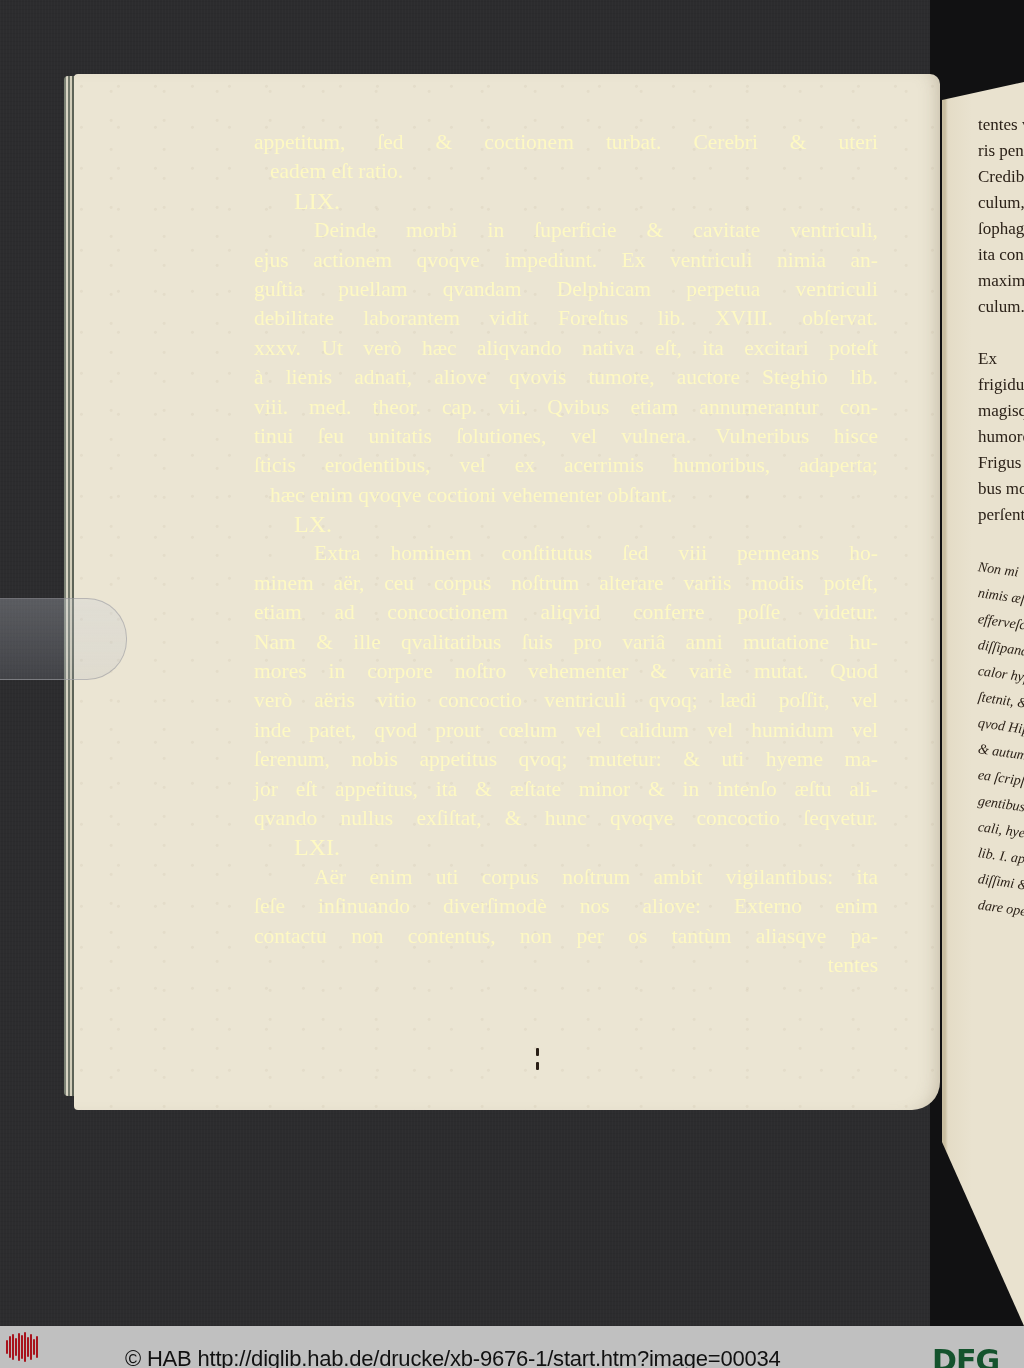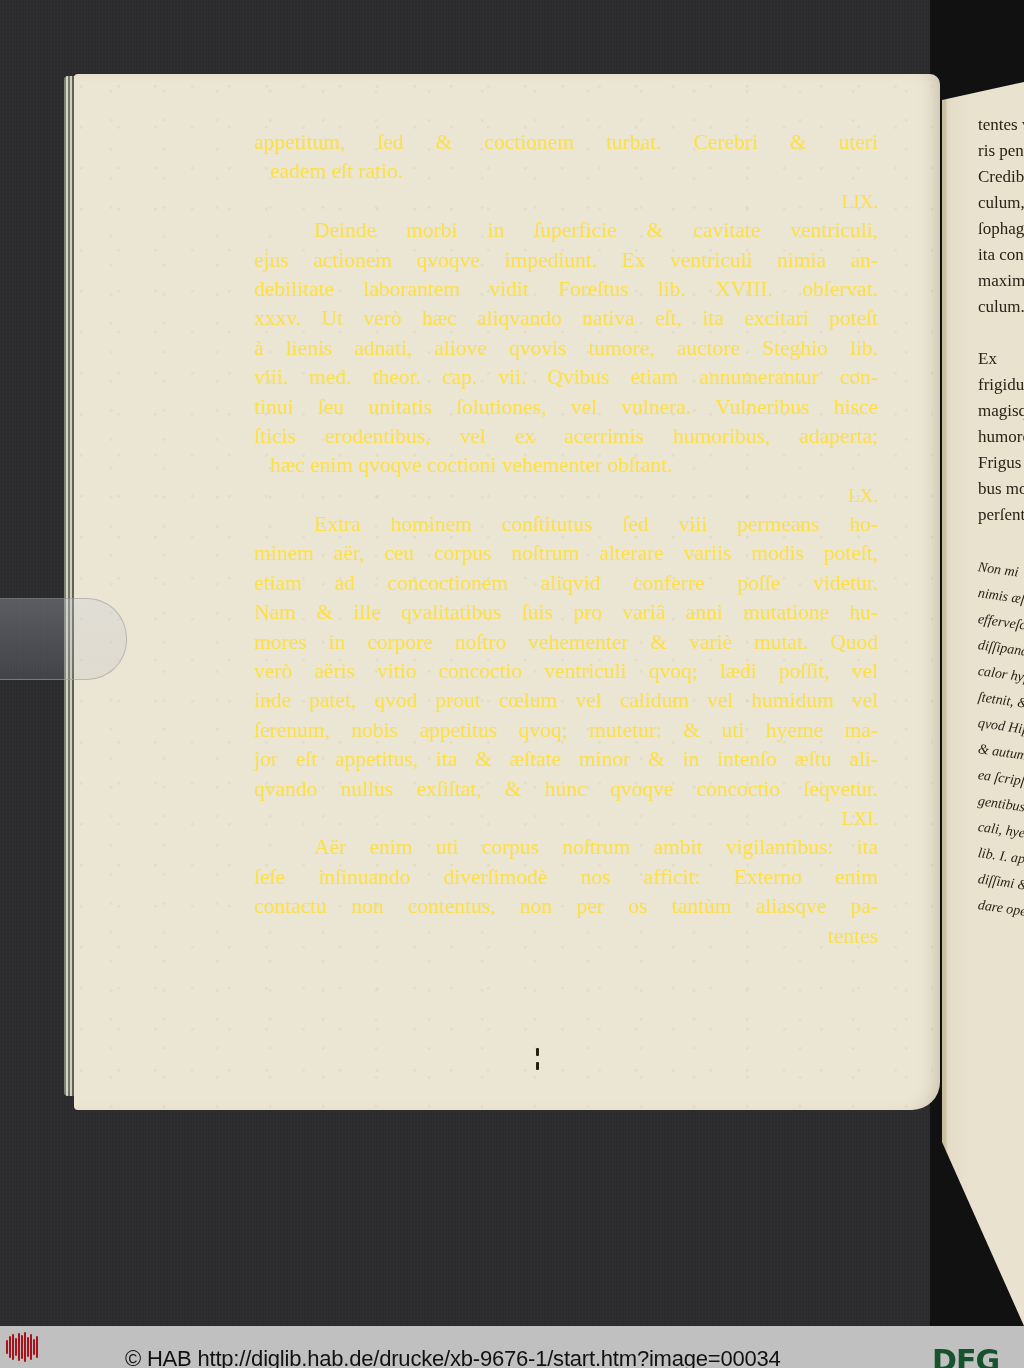--- a/index.html
+++ b/index.html
@@ -57,27 +57,27 @@
     position: absolute; left: 0; top: 598px; width: 126px; height: 80px;
     background: linear-gradient(180deg, rgba(200,205,215,0.30), rgba(170,175,190,0.18));
     border: 1px solid rgba(150,150,155,0.55);
     border-left: none;
     border-radius: 0 40px 40px 0;
   }
 
   
   .text {
     position: absolute; left: 254px; top: 128px; width: 624px;
-    color: #fde047; font-size: 21.5px; line-height: 29.4px;
+    color: #fef9c3; font-size: 21.5px; line-height: 29.4px;
   }
   .line { display: block; text-align: justify; text-align-last: justify; white-space: nowrap; height: 29.4px; }
   .line.last { text-align-last: left; margin-left: 16px; }
   .line.indent { padding-left: 60px; }
   .line.right { text-align: right; text-align-last: right; }
-  .heading { display: block; text-align: right; height: 29.4px; font-size: 19px; padding-left: 40px; }
+  .heading { display: block; text-align: left; height: 29.4px; font-size: 24px; padding-left: 40px; }
 
   .sig-marks {
     position: absolute; left: 534px; top: 1046px; width: 6px; height: 30px;
   }
   .sig-marks span { display: block; width: 3px; height: 8px; background: #2a1f16; margin: 2px auto 6px; border-radius: 1px; }
 
   
   .footer {
     position: absolute; left: 0; top: 1326px; width: 1024px; height: 42px;
     background: #c0c0c0;
@@ -146,41 +146,42 @@
 <div class="page"></div>
 
 <div class="weight"></div>
 
 <div class="text" id="text-block">
     <span class="line">appetitum, ſed &amp; coctionem turbat. Cerebri &amp; uteri</span>
     <span class="line last">eadem eſt ratio.</span>
     <span class="heading">LIX.</span>
     <span class="line indent">Deinde morbi in ſuperficie &amp; cavitate ventriculi,</span>
     <span class="line">ejus actionem qvoqve impediunt. Ex ventriculi nimia an-</span>
+    <span class="line">guſtia puellam qvandam Delphicam perpetua ventriculi</span>
     <span class="line">debilitate laborantem vidit Foreſtus lib. XVIII. obſervat.</span>
     <span class="line">xxxv. Ut verò hæc aliqvando nativa eſt, ita excitari poteſt</span>
     <span class="line">à lienis adnati, aliove qvovis tumore, auctore Steghio lib.</span>
     <span class="line">viii. med. theor. cap. vii. Qvibus etiam annumerantur con-</span>
     <span class="line">tinui ſeu unitatis ſolutiones, vel vulnera. Vulneribus hisce</span>
     <span class="line">ſticis erodentibus, vel ex acerrimis humoribus, adaperta;</span>
     <span class="line last">hæc enim qvoqve coctioni vehementer obſtant.</span>
     <span class="heading">LX.</span>
     <span class="line indent">Extra hominem conſtitutus ſed viii permeans ho-</span>
     <span class="line">minem aër, ceu corpus noſtrum alterare variis modis poteſt,</span>
     <span class="line">etiam ad concoctionem aliqvid conferre poſſe videtur.</span>
     <span class="line">Nam &amp; ille qvalitatibus ſuis pro variâ anni mutatione hu-</span>
     <span class="line">mores in corpore noſtro vehementer &amp; variè mutat. Quod</span>
     <span class="line">verò aëris vitio concoctio ventriculi qvoq; lædi poſſit, vel</span>
     <span class="line">inde patet, qvod prout cœlum vel calidum vel humidum vel</span>
     <span class="line">ſerenum, nobis appetitus qvoq; mutetur: &amp; uti hyeme ma-</span>
     <span class="line">jor eſt appetitus, ita &amp; æſtate minor &amp; in intenſo æſtu ali-</span>
     <span class="line">qvando nullus exſiſtat, &amp; hunc qvoqve concoctio ſeqvetur.</span>
     <span class="heading">LXI.</span>
     <span class="line indent">Aër enim uti corpus noſtrum ambit vigilantibus: ita</span>
-    <span class="line">ſeſe inſinuando diverſimodè nos afficit: Externo enim</span>
+    <span class="line">ſeſe inſinuando diverſimodè nos aliove: Externo enim</span>
     <span class="line">contactu non contentus, non per os tantùm aliasqve pa-</span>
     <span class="line right">tentes</span>
   </div>
 
 <div class="sig-marks">
     <span></span>
     <span></span>
   </div>
 
 <div class="footer">

